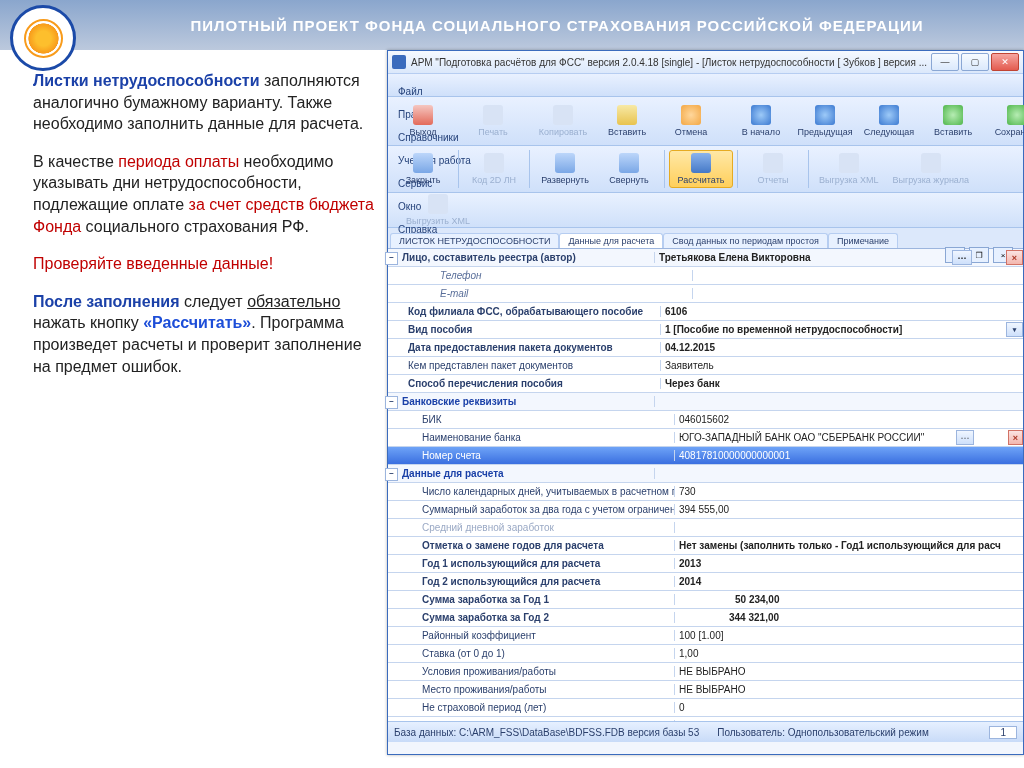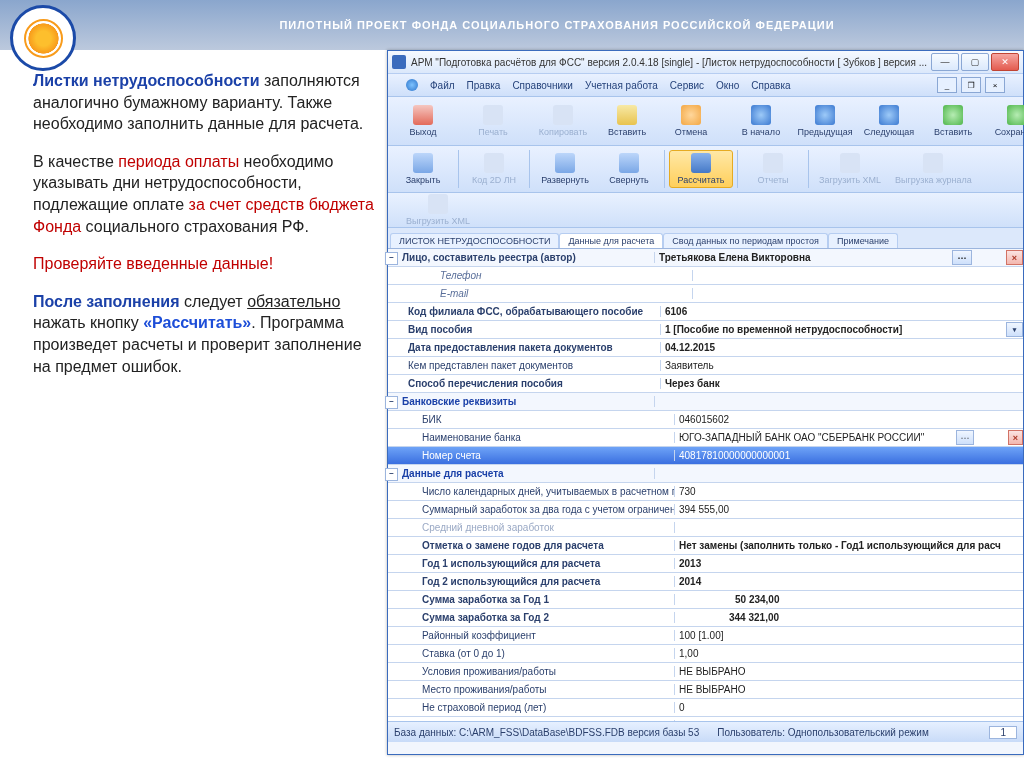--- a/index.html
+++ b/index.html
@@ -12,21 +12,21 @@
     overflow: hidden;
     position: relative;
   }
   .slide-header {
     background: linear-gradient(to bottom, #8aa6cd 0%, #bcc9dd 100%);
     height: 50px;
     display: flex;
     align-items: center;
     padding-left: 90px;
     color: #fff;
-    font-size: 11px;
+    font-size: 15px;
     font-weight: bold;
     text-align: center;
     letter-spacing: 1px;
   }
   .logo {
     position: absolute;
     left: 10px;
     top: 5px;
     width: 60px;
     height: 60px;
@@ -85,22 +85,23 @@
   .winbtns { margin-left: auto; display: flex; gap: 2px; }
   .winbtn {
     width: 26px; height: 16px; border: 1px solid #8aa7d4; background: linear-gradient(#f6fbff,#dbe9fc);
     font-size: 9px; display:flex; align-items:center; justify-content:center; border-radius:2px;
   }
   .winbtn.close { background: linear-gradient(#f6a6a0,#e35b4f); color:#fff; border-color:#c04333; }
 
   .menubar {
     height: 22px;
     background: linear-gradient(#e9f1ff,#cfe0fa);
-    display: flex; align-items: center; padding: 0 18px; gap: 12px; font-size: 10px;
+    display: flex; padding: 0 10px; gap: 12px; font-size: 10px;
     border-bottom: 1px solid #a8c4ec;
+    flex-direction: column;
   }
   .menubar span { color: #25427a; cursor: default; }
   .doc-btns { margin-left:auto; display:flex; gap:4px; }
   .doc-btn { width:18px; height:14px; border:1px solid #8aa7d4; background:#e6f0ff; font-size:8px; display:flex; align-items:center; justify-content:center; }
 
   .toolbar {
     height: 48px;
     background: linear-gradient(#e9f1ff,#cfe0fa);
     display:flex; align-items:center;
     border-bottom: 1px solid #a8c4ec;
@@ -307,21 +308,21 @@
           <span>Рассчитать</span>
         </div>
       <div class="sep"></div>
       <div class="tb-btn disabled">
           <div class="tb-ico" style="background:#d8e3f5;"></div>
           <span>Отчеты</span>
         </div>
       <div class="sep"></div>
       <div class="tb-btn disabled">
           <div class="tb-ico" style="background:#d8e3f5;"></div>
-          <span>Загрузить XML</span>
+          <span>Выгрузка XML</span>
         </div>
       <div class="tb-btn disabled">
           <div class="tb-ico" style="background:#d8e3f5;"></div>
           <span>Выгрузка журнала</span>
         </div>
     </div>
 
     <div class="toolbar3">
       <div class="tb-btn disabled" style="min-width:80px;justify-content:center;">
           <div class="tb-ico" style="background:#d8e3f5;"></div>

